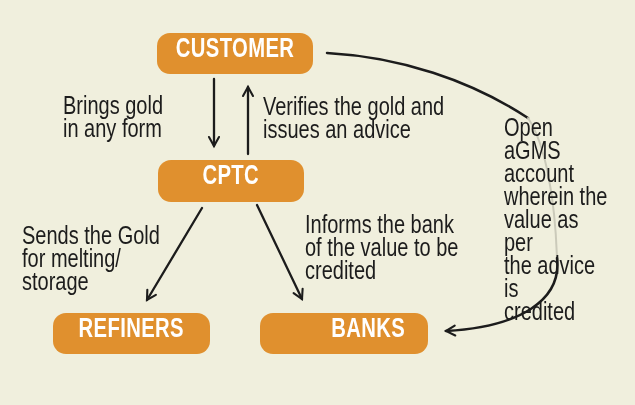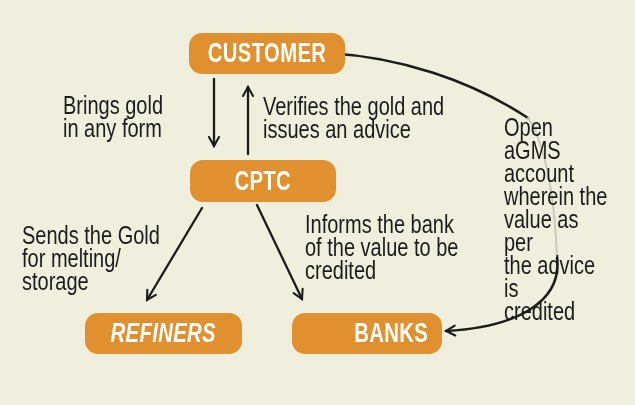--- a/index.html
+++ b/index.html
@@ -30,23 +30,22 @@
     fill: none;
     stroke: var(--ink);
     stroke-linecap: round;
   }
   .arrows path.faded { stroke: var(--faded); }
   .node {
     position: absolute;
     background: var(--node);
     border-radius: 13px;
     display: flex;
-    align-items: center;
+    align-items: flex-start;
     justify-content: center;
-    margin-left: 32px;
   }
   .node .node-label {
     color: var(--node-text);
     font-weight: bold;
     font-size: 27px;
     white-space: nowrap;
     transform: scaleX(0.75);
     transform-origin: center;
     letter-spacing: 0.5px;
   }
@@ -54,22 +53,22 @@
     position: absolute;
     font-size: 25px;
     line-height: 23px;
     white-space: pre-line;
     transform: scaleX(0.8);
     transform-origin: left top;
     color: var(--ink);
   }
   #node-customer { left: 157px; top: 33px;  width: 156px; height: 41px; }
   #node-cptc     { left: 158px; top: 160px; width: 146px; height: 42px; }
-  #node-refiners { left: 53px;  top: 313px; width: 157px; height: 41px; font-style: italic; }
-  #node-banks    { left: 260px; top: 313px; width: 150px; height: 41px; padding-left: 48px; }
+  #node-refiners { left: 53px;  top: 313px; width: 157px; height: 41px; }
+  #node-banks    { left: 260px; top: 313px; width: 168px; height: 41px; padding-left: 48px; }
   #note-brings   { left: 63px;  top: 94px;  }
   #note-verifies { left: 263px; top: 95px;  }
   #note-open     { left: 504px; top: 116px; }
   #note-sends    { left: 22px;  top: 224px; }
   #note-informs  { left: 305px; top: 213px; }
 </style>
 </head>
 <body>
 
 <div class="stage">

